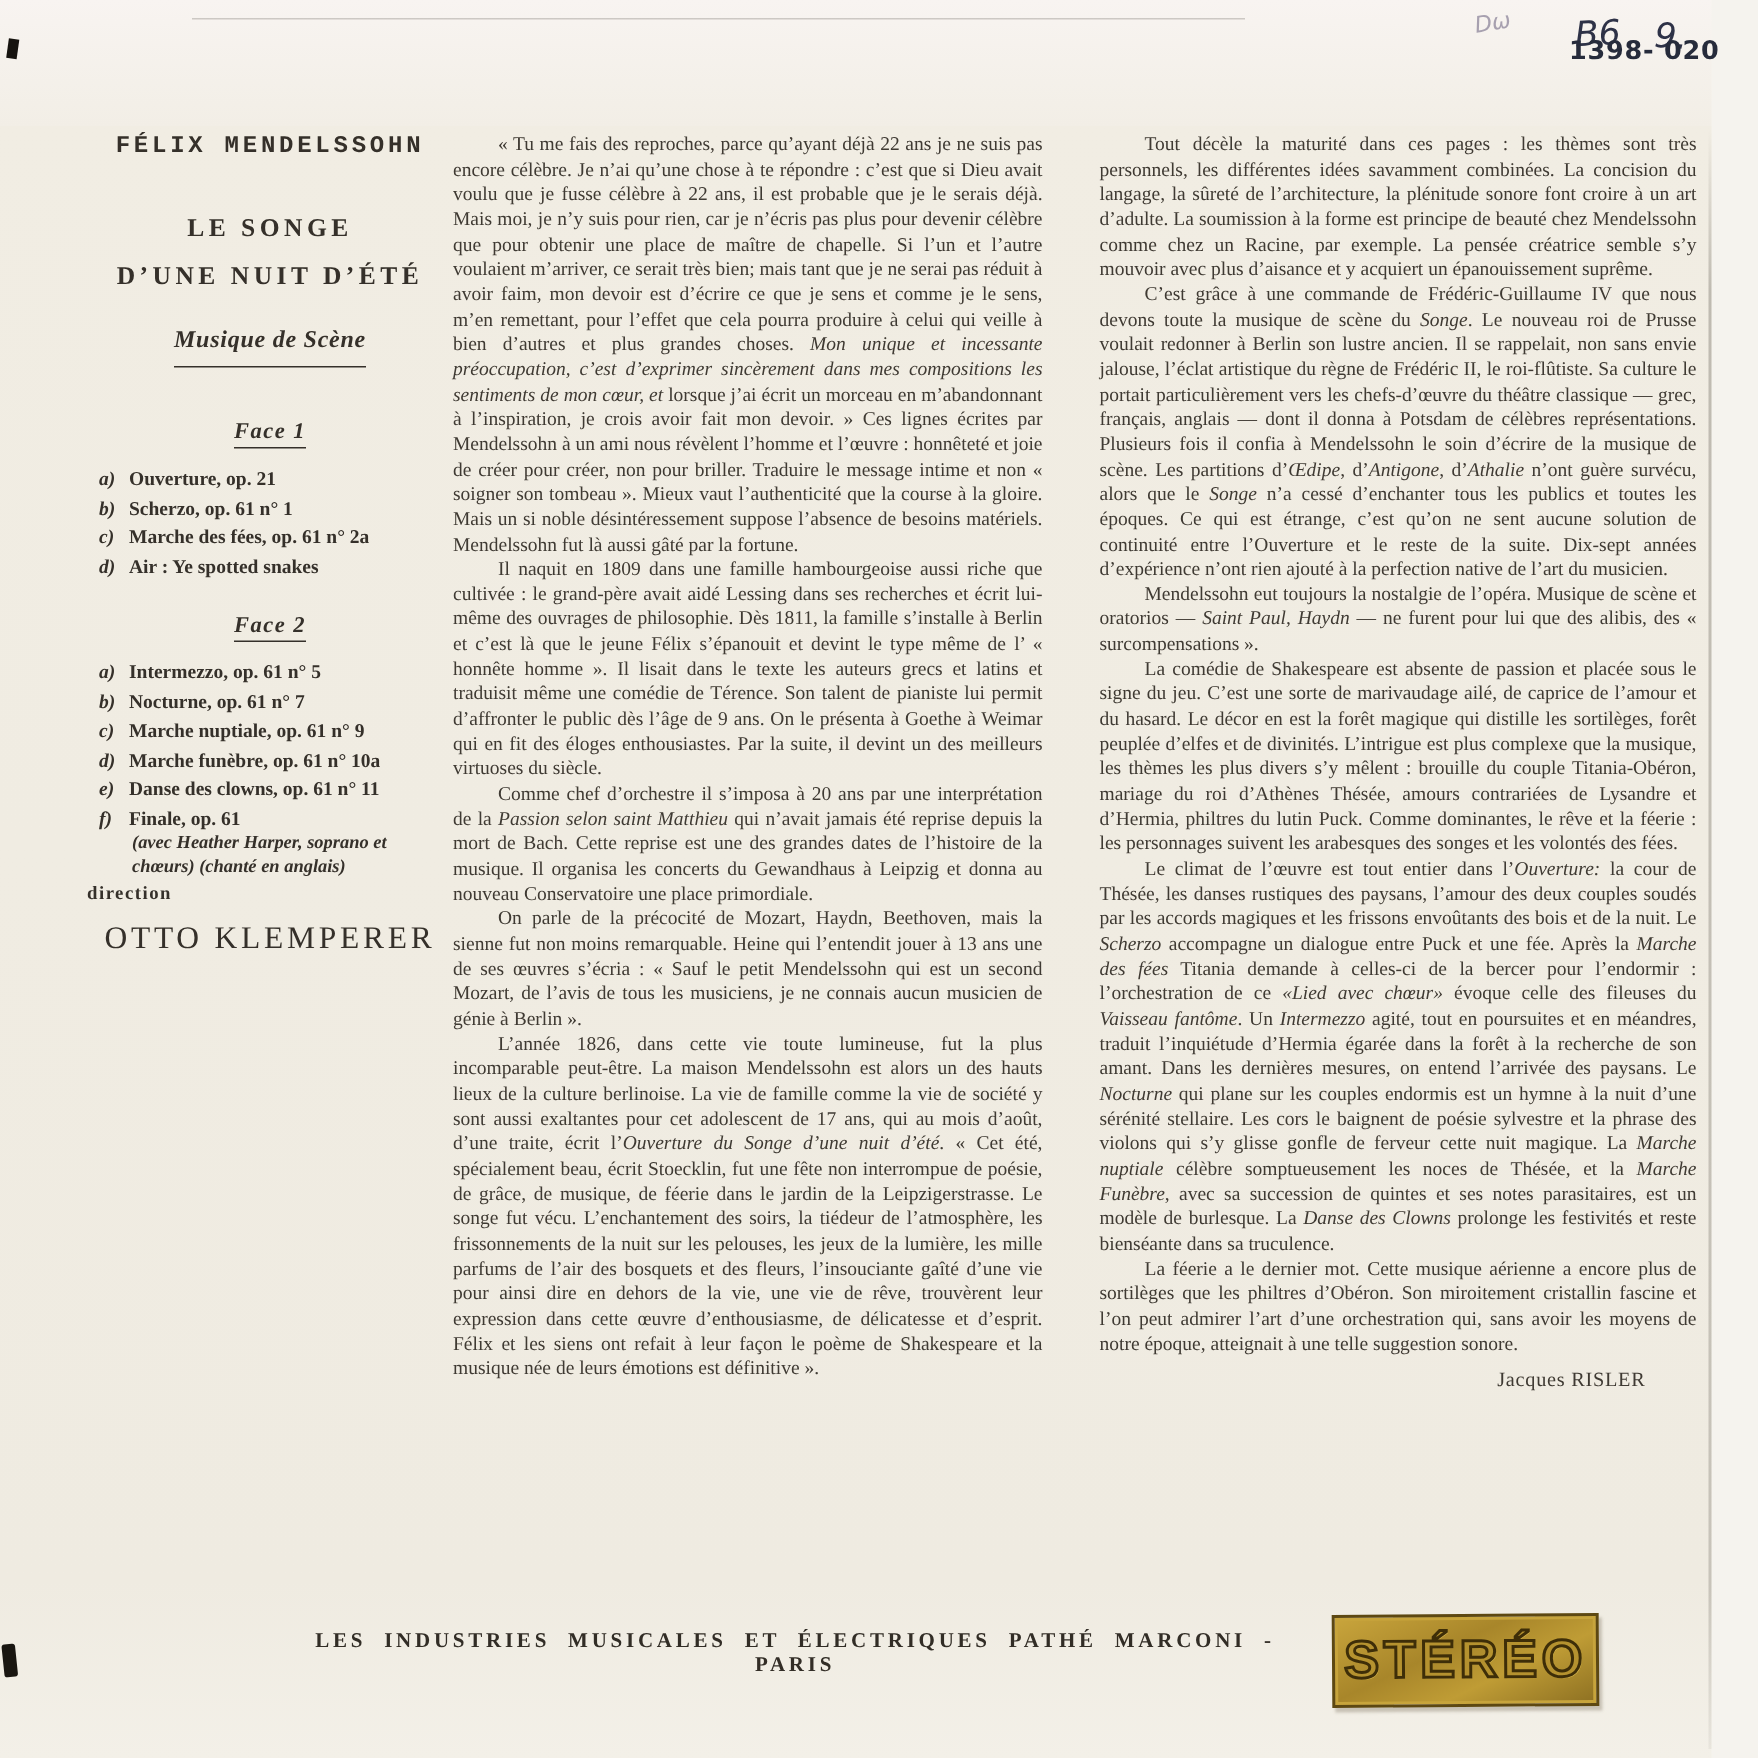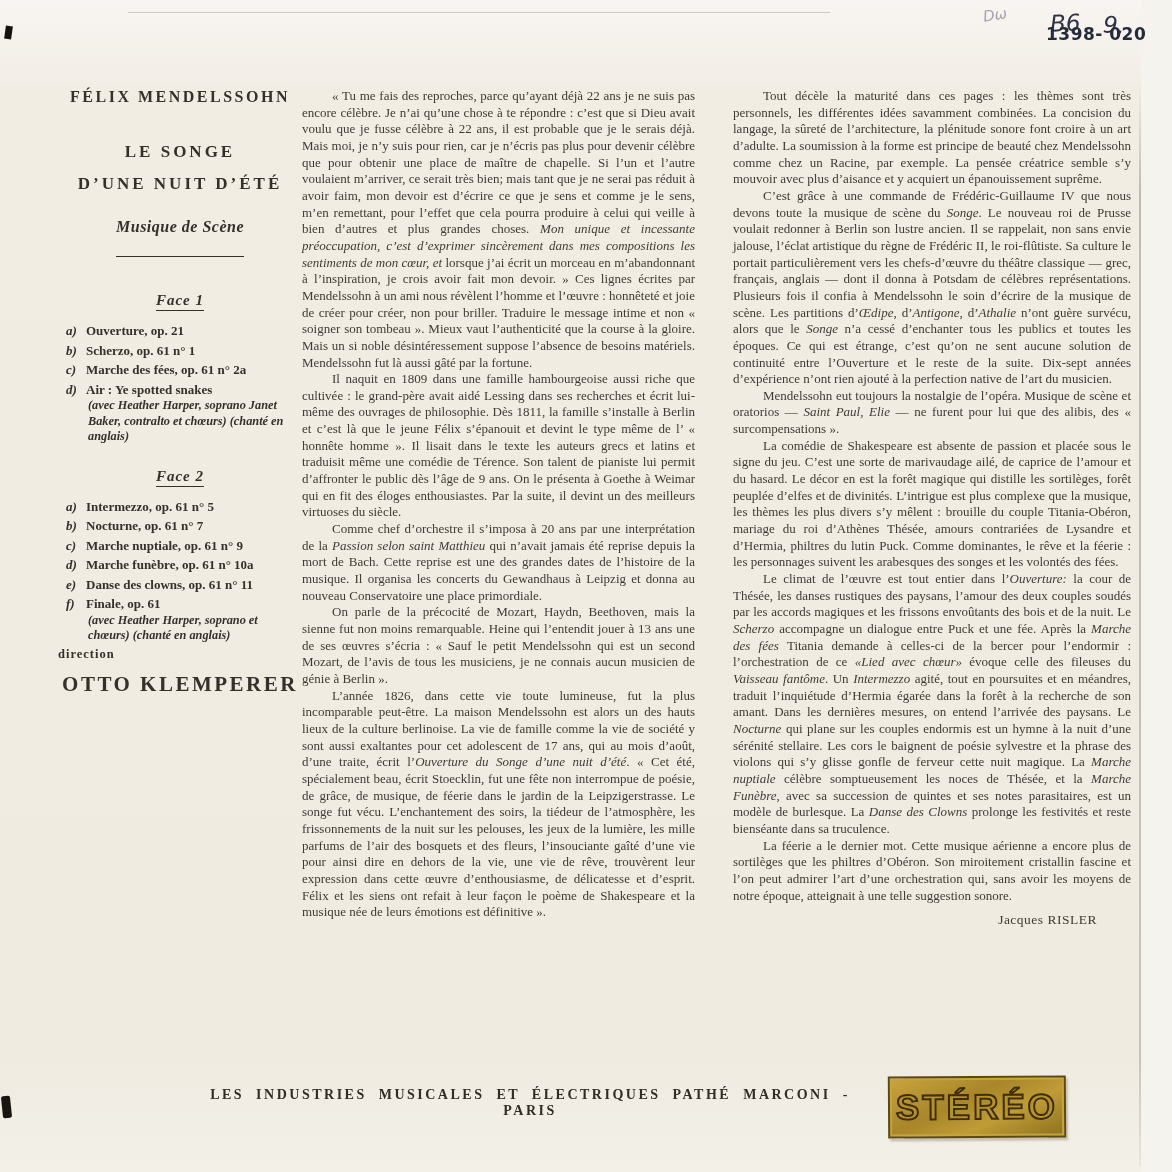--- a/index.html
+++ b/index.html
@@ -22,37 +22,37 @@
     font-style:italic;font-size:15px;color:rgba(88,78,112,.5);transform:rotate(-9deg);}
   .hw-b6{position:absolute;left:1050px;top:10px;font-family:"DejaVu Sans",sans-serif;
     font-style:italic;font-size:23px;color:#2e3247;transform:rotate(-3deg);}
   .hw-9{position:absolute;left:1103px;top:12px;font-family:"DejaVu Sans",sans-serif;
     font-style:italic;font-size:23px;color:#2e3247;transform:rotate(4deg);}
   .catalog{position:absolute;left:1046px;top:24px;font-family:"DejaVu Sans",sans-serif;
     font-size:17px;font-weight:bold;color:#262b3b;letter-spacing:.5px;}
 
   
   .left-col{position:absolute;left:58px;top:88px;width:244px;color:#35302a;}
-  .composer{text-align:center;font-size:16px;font-weight:bold;letter-spacing:2.5px;}
+  .composer{text-align:center;font-size:16px;font-weight:bold;letter-spacing:2.5px;font-family:Liberation Mono, monospace;}
   .album-title{text-align:center;font-weight:bold;font-size:17px;letter-spacing:3px;line-height:28px;}
   .t1{margin-top:32px;} .t2{margin-top:4px;}
   .subtitle-wrap{text-align:center;margin-top:20px;}
   .subtitle{display:inline-block;font-size:16px;font-weight:bold;font-style:italic;
-    border-bottom:1.5px solid #35302a;padding-bottom:20px;letter-spacing:.5px;}
+    border-bottom:1.5px solid #35302a;padding-bottom:8px;letter-spacing:.5px;}
   .face-head-wrap{text-align:center;}
   .f1{margin-top:34px;} .f2{margin-top:22px;}
   .face-head{display:inline-block;font-size:15px;font-weight:bold;font-style:italic;
     border-bottom:1.5px solid #35302a;padding-bottom:1px;letter-spacing:1px;}
   .track-list{margin-top:12px;}
   .track{margin-bottom:3px;font-size:13px;font-weight:bold;line-height:16.5px;}
   .tlabel{font-style:italic;display:inline-block;width:20px;margin-left:8px;}
   .tnote{margin-left:30px;font-style:italic;font-size:12.3px;line-height:15.5px;font-weight:bold;width:205px;}
   .orchestra{margin-top:18px;text-align:center;font-size:15px;font-weight:bold;letter-spacing:1.5px;line-height:18px;}
   .direction{font-size:12.5px;font-weight:bold;letter-spacing:1px;}
-  .conductor{margin-top:10px;text-align:center;font-size:21px;font-weight:bold;letter-spacing:2.5px;}
+  .conductor{margin-top:10px;text-align:center;font-size:21px;font-weight:normal;letter-spacing:2.5px;}
 
   
   .essay{position:absolute;top:88px;font-size:13px;line-height:16.65px;color:#3f3a33;text-align:justify;}
   #col-mid{left:302px;width:393px;}
   #col-right{left:733px;width:398px;}
   .para{margin:0;text-indent:30px;}
   .signature{margin-top:8px;text-align:right;padding-right:34px;font-weight:normal;font-size:13.5px;letter-spacing:.5px;}
 
   
   .publisher{position:absolute;left:190px;top:1087px;width:680px;text-align:center;
@@ -98,21 +98,20 @@
         <span class="tlabel">a)</span><span class="ttitle">Ouverture, op. 21</span>
       </div>
       <div class="track">
         <span class="tlabel">b)</span><span class="ttitle">Scherzo, op. 61 n° 1</span>
       </div>
       <div class="track">
         <span class="tlabel">c)</span><span class="ttitle">Marche des fées, op. 61 n° 2a</span>
       </div>
       <div class="track">
         <span class="tlabel">d)</span><span class="ttitle">Air : Ye spotted snakes</span>
-        <div class="tnote">(avec Heather Harper, soprano Janet Baker, contralto et chœurs) (chanté en anglais)</div>
       </div>
     </div>
 
     <div class="face-head-wrap f2">
       <span class="face-head">Face 2</span>
     </div>
     <div class="track-list">
       <div class="track">
         <span class="tlabel">a)</span><span class="ttitle">Intermezzo, op. 61 n° 5</span>
       </div>
@@ -142,21 +141,21 @@
     <p class="para"><span>« Tu me fais des reproches, parce qu’ayant déjà 22 ans je ne suis pas encore célèbre. Je n’ai qu’une chose à te répondre : c’est que si Dieu avait voulu que je fusse célèbre à 22 ans, il est probable que je le serais déjà. Mais moi, je n’y suis pour rien, car je n’écris pas plus pour devenir célèbre que pour obtenir une place de maître de chapelle. Si l’un et l’autre voulaient m’arriver, ce serait très bien; mais tant que je ne serai pas réduit à avoir faim, mon devoir est d’écrire ce que je sens et comme je le sens, m’en remettant, pour l’effet que cela pourra produire à celui qui veille à bien d’autres et plus grandes choses. </span><i>Mon unique et incessante préoccupation, c’est d’exprimer sincèrement dans mes compositions les sentiments de mon cœur, et </i><span>lorsque j’ai écrit un morceau en m’abandonnant à l’inspiration, je crois avoir fait mon devoir. » Ces lignes écrites par Mendelssohn à un ami nous révèlent l’homme et l’œuvre : honnêteté et joie de créer pour créer, non pour briller. Traduire le message intime et non « soigner son tombeau ». Mieux vaut l’authenticité que la course à la gloire. Mais un si noble désintéressement suppose l’absence de besoins matériels. Mendelssohn fut là aussi gâté par la fortune.</span></p>
     <p class="para"><span>Il naquit en 1809 dans une famille hambourgeoise aussi riche que cultivée : le grand-père avait aidé Lessing dans ses recherches et écrit lui-même des ouvrages de philosophie. Dès 1811, la famille s’installe à Berlin et c’est là que le jeune Félix s’épanouit et devint le type même de l’ « honnête homme ». Il lisait dans le texte les auteurs grecs et latins et traduisit même une comédie de Térence. Son talent de pianiste lui permit d’affronter le public dès l’âge de 9 ans. On le présenta à Goethe à Weimar qui en fit des éloges enthousiastes. Par la suite, il devint un des meilleurs virtuoses du siècle.</span></p>
     <p class="para"><span>Comme chef d’orchestre il s’imposa à 20 ans par une interprétation de la </span><i>Passion selon saint Matthieu</i><span> qui n’avait jamais été reprise depuis la mort de Bach. Cette reprise est une des grandes dates de l’histoire de la musique. Il organisa les concerts du Gewandhaus à Leipzig et donna au nouveau Conservatoire une place primordiale.</span></p>
     <p class="para"><span>On parle de la précocité de Mozart, Haydn, Beethoven, mais la sienne fut non moins remarquable. Heine qui l’entendit jouer à 13 ans une de ses œuvres s’écria : « Sauf le petit Mendelssohn qui est un second Mozart, de l’avis de tous les musiciens, je ne connais aucun musicien de génie à Berlin ».</span></p>
     <p class="para"><span>L’année 1826, dans cette vie toute lumineuse, fut la plus incomparable peut-être. La maison Mendelssohn est alors un des hauts lieux de la culture berlinoise. La vie de famille comme la vie de société y sont aussi exaltantes pour cet adolescent de 17 ans, qui au mois d’août, d’une traite, écrit l’</span><i>Ouverture du Songe d’une nuit d’été</i><span>. « Cet été, spécialement beau, écrit Stoecklin, fut une fête non interrompue de poésie, de grâce, de musique, de féerie dans le jardin de la Leipzigerstrasse. Le songe fut vécu. L’enchantement des soirs, la tiédeur de l’atmosphère, les frissonnements de la nuit sur les pelouses, les jeux de la lumière, les mille parfums de l’air des bosquets et des fleurs, l’insouciante gaîté d’une vie pour ainsi dire en dehors de la vie, une vie de rêve, trouvèrent leur expression dans cette œuvre d’enthousiasme, de délicatesse et d’esprit. Félix et les siens ont refait à leur façon le poème de Shakespeare et la musique née de leurs émotions est définitive ».</span></p>
   </div>
 
   <div class="essay" id="col-right">
     <p class="para"><span>Tout décèle la maturité dans ces pages : les thèmes sont très personnels, les différentes idées savamment combinées. La concision du langage, la sûreté de l’architecture, la plénitude sonore font croire à un art d’adulte. La soumission à la forme est principe de beauté chez Mendelssohn comme chez un Racine, par exemple. La pensée créatrice semble s’y mouvoir avec plus d’aisance et y acquiert un épanouissement suprême.</span></p>
     <p class="para"><span>C’est grâce à une commande de Frédéric-Guillaume IV que nous devons toute la musique de scène du </span><i>Songe</i><span>. Le nouveau roi de Prusse voulait redonner à Berlin son lustre ancien. Il se rappelait, non sans envie jalouse, l’éclat artistique du règne de Frédéric II, le roi-flûtiste. Sa culture le portait particulièrement vers les chefs-d’œuvre du théâtre classique — grec, français, anglais — dont il donna à Potsdam de célèbres représentations. Plusieurs fois il confia à Mendelssohn le soin d’écrire de la musique de scène. Les partitions d’</span><i>Œdipe</i><span>, d’</span><i>Antigone</i><span>, d’</span><i>Athalie</i><span> n’ont guère survécu, alors que le </span><i>Songe</i><span> n’a cessé d’enchanter tous les publics et toutes les époques. Ce qui est étrange, c’est qu’on ne sent aucune solution de continuité entre l’Ouverture et le reste de la suite. Dix-sept années d’expérience n’ont rien ajouté à la perfection native de l’art du musicien.</span></p>
-    <p class="para"><span>Mendelssohn eut toujours la nostalgie de l’opéra. Musique de scène et oratorios — </span><i>Saint Paul, Elie</i><span> — ne furent pour lui que des alibis, des « surcompensations ».</span></p>
+    <p class="para"><span>Mendelssohn eut toujours la nostalgie de l’opéra. Musique de scène et oratorios — </span><i>Saint Paul, Haydn</i><span> — ne furent pour lui que des alibis, des « surcompensations ».</span></p>
     <p class="para"><span>La comédie de Shakespeare est absente de passion et placée sous le signe du jeu. C’est une sorte de marivaudage ailé, de caprice de l’amour et du hasard. Le décor en est la forêt magique qui distille les sortilèges, forêt peuplée d’elfes et de divinités. L’intrigue est plus complexe que la musique, les thèmes les plus divers s’y mêlent : brouille du couple Titania-Obéron, mariage du roi d’Athènes Thésée, amours contrariées de Lysandre et d’Hermia, philtres du lutin Puck. Comme dominantes, le rêve et la féerie : les personnages suivent les arabesques des songes et les volontés des fées.</span></p>
     <p class="para"><span>Le climat de l’œuvre est tout entier dans l’</span><i>Ouverture:</i><span> la cour de Thésée, les danses rustiques des paysans, l’amour des deux couples soudés par les accords magiques et les frissons envoûtants des bois et de la nuit. Le </span><i>Scherzo</i><span> accompagne un dialogue entre Puck et une fée. Après la </span><i>Marche des fées</i><span> Titania demande à celles-ci de la bercer pour l’endormir : l’orchestration de ce </span><i>«Lied avec chœur»</i><span> évoque celle des fileuses du </span><i>Vaisseau fantôme</i><span>. Un </span><i>Intermezzo</i><span> agité, tout en poursuites et en méandres, traduit l’inquiétude d’Hermia égarée dans la forêt à la recherche de son amant. Dans les dernières mesures, on entend l’arrivée des paysans. Le </span><i>Nocturne</i><span> qui plane sur les couples endormis est un hymne à la nuit d’une sérénité stellaire. Les cors le baignent de poésie sylvestre et la phrase des violons qui s’y glisse gonfle de ferveur cette nuit magique. La </span><i>Marche nuptiale</i><span> célèbre somptueusement les noces de Thésée, et la </span><i>Marche Funèbre</i><span>, avec sa succession de quintes et ses notes parasitaires, est un modèle de burlesque. La </span><i>Danse des Clowns</i><span> prolonge les festivités et reste bienséante dans sa truculence.</span></p>
     <p class="para"><span>La féerie a le dernier mot. Cette musique aérienne a encore plus de sortilèges que les philtres d’Obéron. Son miroitement cristallin fascine et l’on peut admirer l’art d’une orchestration qui, sans avoir les moyens de notre époque, atteignait à une telle suggestion sonore.</span></p>
     <div class="signature">Jacques RISLER</div>
   </div>
 
   <div class="publisher">LES INDUSTRIES MUSICALES ET ÉLECTRIQUES PATHÉ MARCONI - PARIS</div>
 
   <div class="stereo-badge">
     <span class="stereo-text">STÉRÉO</span>

